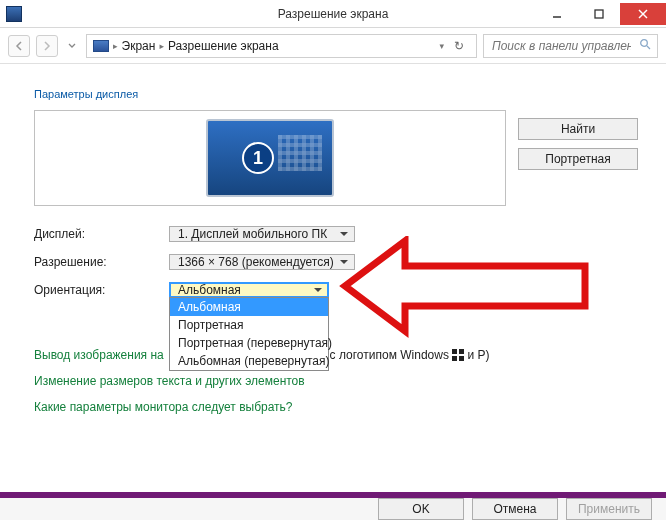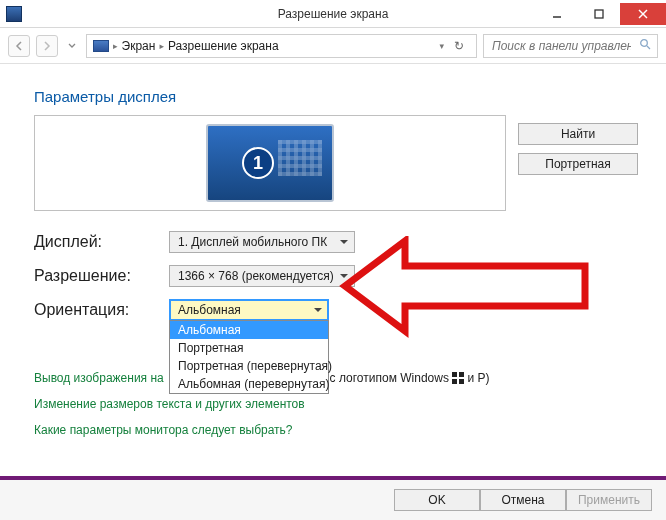--- a/index.html
+++ b/index.html
@@ -112,21 +112,21 @@
     font-style: italic;
   }
   
   .content {
     padding: 24px 28px 0 34px;
     height: calc(100% - 28px - 36px - 44px);
     overflow: hidden;
   }
   .section-title {
     color: #0a5aa6;
-    font-size: 15px;
+    font-size: 11px;
     margin-bottom: 10px;
   }
   .preview-row {
     display: flex;
     align-items: flex-start;
     gap: 12px;
     margin-bottom: 20px;
   }
   .preview-box {
     flex: 1;
@@ -182,24 +182,24 @@
     cursor: default;
   }
   
   .form-row {
     display: flex;
     align-items: center;
     margin-bottom: 12px;
   }
   .form-row label {
     width: 135px;
-    font-size: 16px;
+    font-size: 12px;
   }
   .dropdown {
-    height: 22px;
+    height: 16px;
     border: 1px solid #adadad;
     background: #f0f0f0;
     display: flex;
     align-items: center;
     padding: 0 18px 0 8px;
     position: relative;
     font-size: 12px;
   }
   .dropdown.hl {
     border-color: #3399ff;
@@ -247,27 +247,27 @@
     background:
       linear-gradient(#222,#222) 0 0/5px 5px no-repeat,
       linear-gradient(#222,#222) 7px 0/5px 5px no-repeat,
       linear-gradient(#222,#222) 0 7px/5px 5px no-repeat,
       linear-gradient(#222,#222) 7px 7px/5px 5px no-repeat;
   }
   
   .footer {
     position: absolute;
     bottom: 0; left: 0; right: 0;
-    height: 44px;
-    border-top: 4px solid #701a75;
+    height: 28px;
+    border-top: 6px solid #701a75;
     background: #f6f6f6;
     display: flex;
     align-items: center;
     justify-content: flex-end;
-    gap: 0;
+    gap: 8px;
     padding-right: 14px;
   }
   .footer .btn { width: 86px; }
   .footer .btn.disabled { color: #a0a0a0; }
   
   .arrow-overlay {
     position: absolute;
     pointer-events: none;
     z-index: 20;
   }

